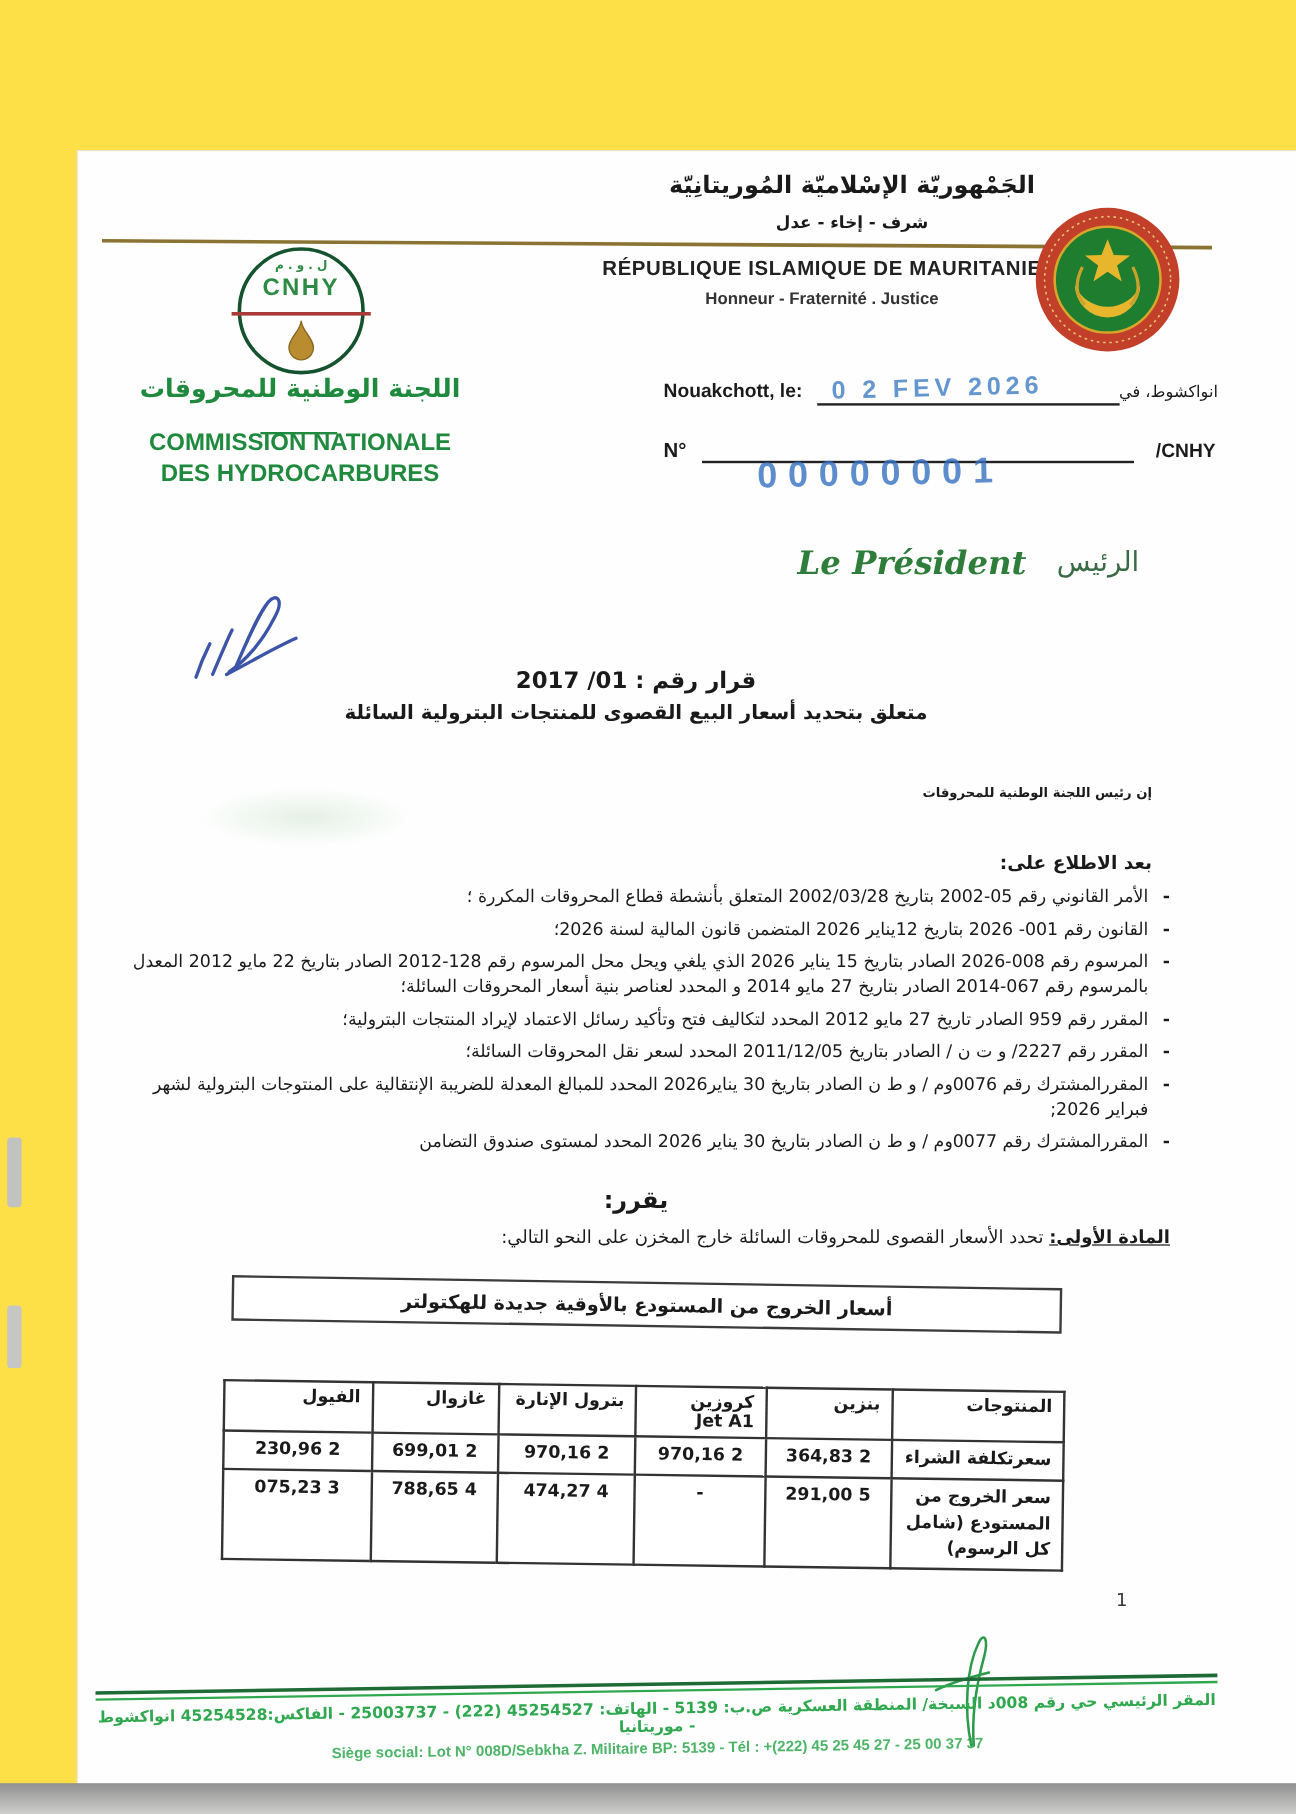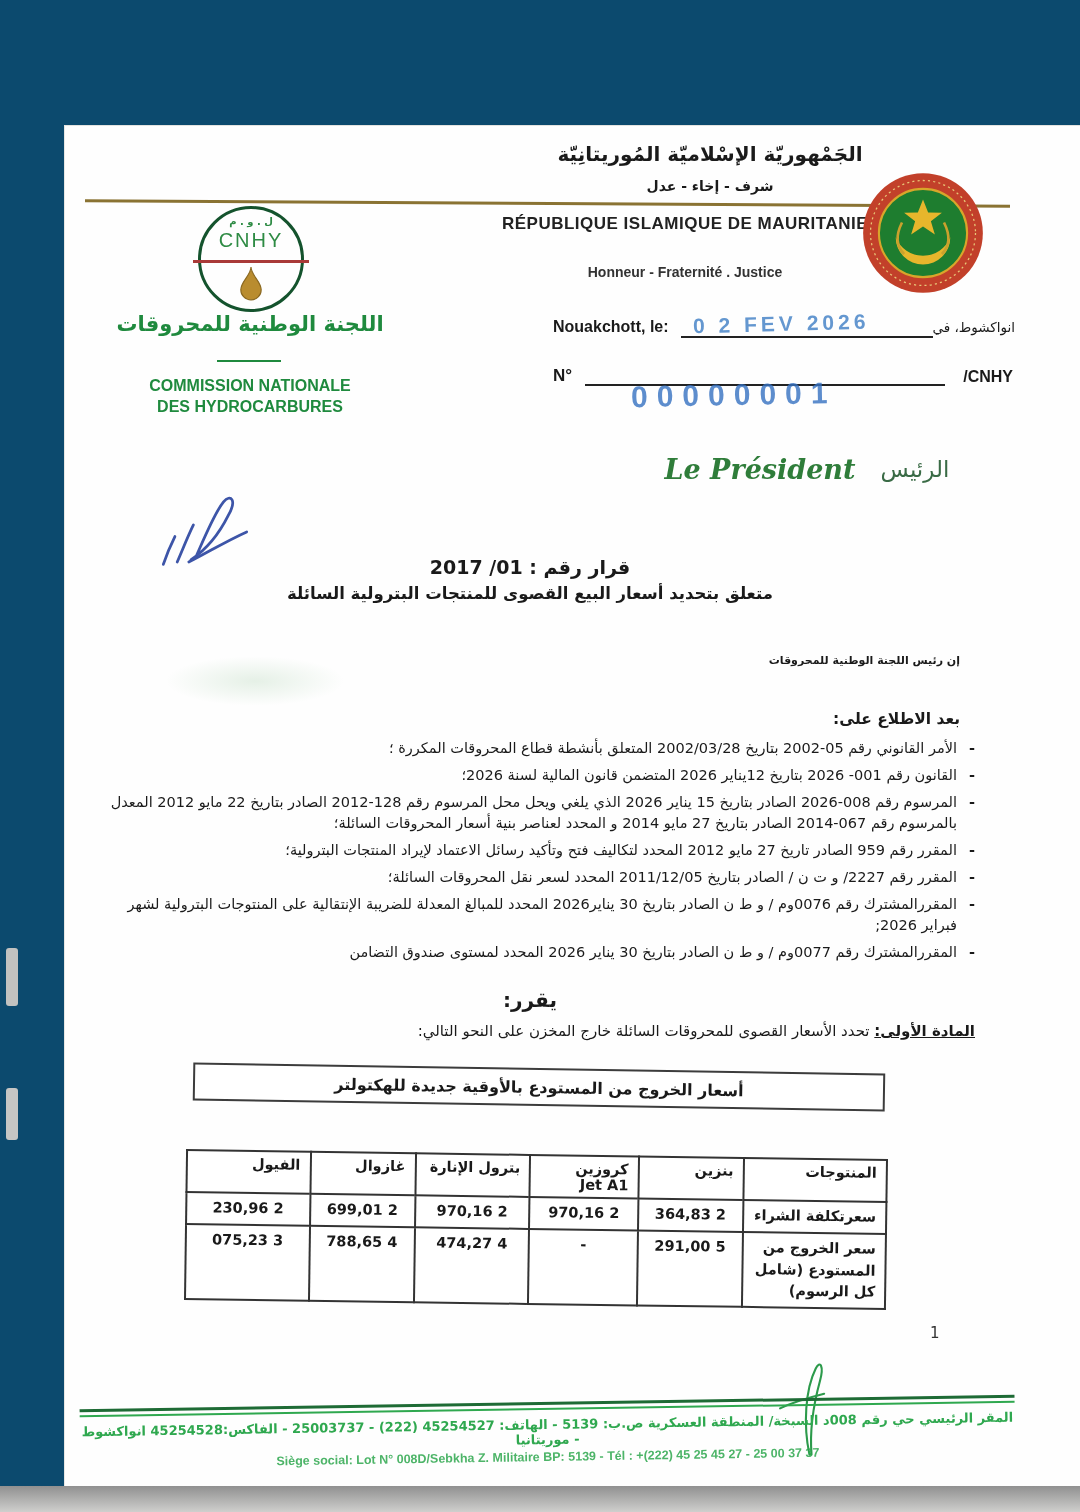--- a/index.html
+++ b/index.html
@@ -1,43 +1,43 @@
 <!DOCTYPE html>
 <html lang="ar"><head>
 <meta charset="utf-8">
 <style>
   html,body{margin:0;padding:0;background:#f6f6f5;}
-  .canvas{position:relative;width:1080px;height:1512px;background:#0c4a6e;overflow:hidden;
+  .canvas{position:relative;width:1080px;height:1512px;background:#fde047;overflow:hidden;
           font-family:"DejaVu Sans",sans-serif;color:#1a1a1a;}
   .abs{position:absolute;}
   .sheet-edge-top{top:125px;left:64px;width:1016px;height:1px;background:#e3e3e0;}
   .sheet-edge-left{top:125px;left:64px;width:1px;height:1365px;background:#e7e7e4;}
   .sheet{top:126px;left:65px;width:1015px;height:1362px;background:#fefefe;}
 
   
   .ar-republic{top:16px;left:395px;width:500px;text-align:center;font-weight:bold;font-size:20px;}
   .ar-motto{top:52px;left:395px;width:500px;text-align:center;font-weight:bold;font-size:14px;}
   .gold-rule{top:76px;left:20px;width:925px;height:3px;background:#8a7333;transform:rotate(0.35deg);}
   .fr-republic{top:88px;left:320px;width:600px;text-align:center;font-weight:bold;font-size:17px;
                letter-spacing:.5px;font-family:"Liberation Sans",sans-serif;color:#222;}
   .fr-motto{top:114px;left:320px;width:600px;text-align:center;font-weight:bold;font-size:14px;
-            font-family:"Liberation Sans",sans-serif;color:#333;margin-top:24px;}
+            font-family:"Liberation Sans",sans-serif;color:#333;}
   .seal{top:44px;left:795px;width:126px;height:126px;}
 
   
   .logo-circle{top:80px;left:133px;width:100px;height:100px;border:3px solid #14532d;border-radius:50%;
                background:#fefefe;}
   .logo-ar{position:absolute;top:7px;left:0;width:100%;text-align:center;font-size:10px;color:#2e8b44;font-weight:bold;}
-  .logo-cnhy{position:absolute;top:20px;left:0;width:100%;text-align:center;font-size:20px;font-weight:normal;
+  .logo-cnhy{position:absolute;top:20px;left:0;width:100%;text-align:center;font-size:20px;font-weight:bold;
              color:#2e8b44;letter-spacing:2px;font-family:"Liberation Sans",sans-serif;}
   .logo-redline{position:absolute;top:51px;left:-8%;width:116%;height:3px;background:#a93a38;}
   .logo-drop{position:absolute;top:58px;left:37px;}
   .org-ar{top:186px;left:40px;width:290px;text-align:center;font-weight:bold;font-size:21px;color:#1f8a3e;direction:rtl;}
   .org-underline{top:234px;left:152px;width:64px;height:2px;background:#1f8a3e;}
-  .org-fr{top:250px;left:25px;width:320px;text-align:center;font-weight:bold;font-size:16px;line-height:1.3;
+  .org-fr{top:230px;left:25px;width:320px;text-align:center;font-weight:bold;font-size:20px;line-height:1.3;
           color:#1f8a3e;font-family:"Liberation Sans",sans-serif;}
 
   
   .date-row{top:190px;left:488px;width:460px;height:28px;font-family:"Liberation Sans",sans-serif;}
   .date-label-fr{position:absolute;left:0;top:2px;font-weight:bold;font-size:16px;}
   .date-rule{position:absolute;left:128px;top:20px;width:252px;height:2px;background:#222;}
   .date-label-ar{position:absolute;right:-2px;top:3px;font-size:13.5px;font-family:"DejaVu Sans",sans-serif;}
   .stamp-date{position:absolute;left:140px;top:-4px;color:#4a86c8;font-weight:bold;font-size:21px;
               letter-spacing:4px;transform:rotate(-1.5deg);opacity:.85;white-space:nowrap;}
   .num-row{top:240px;left:488px;width:460px;height:30px;font-family:"Liberation Sans",sans-serif;}

